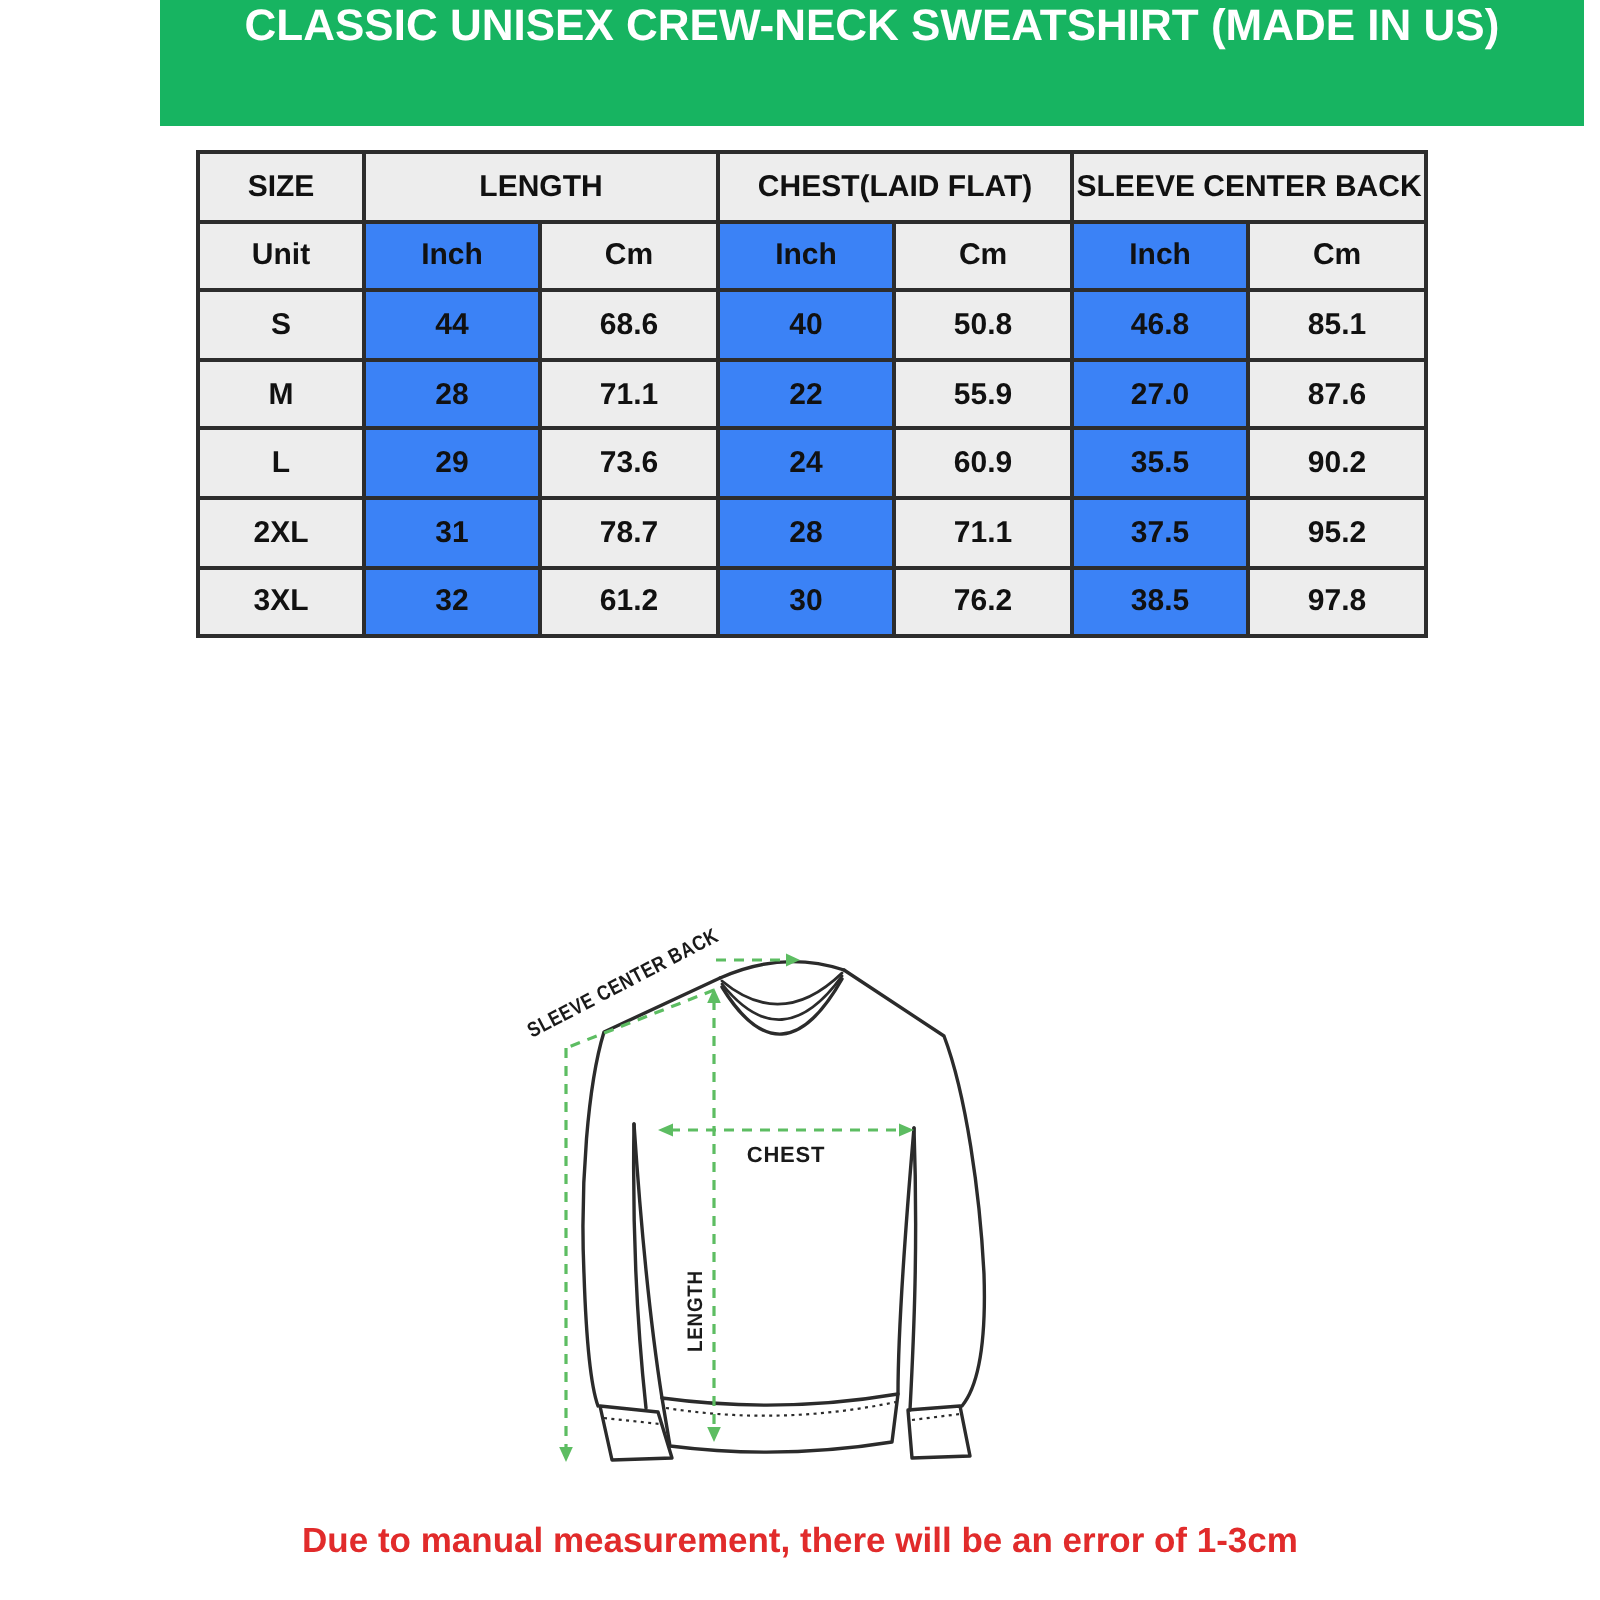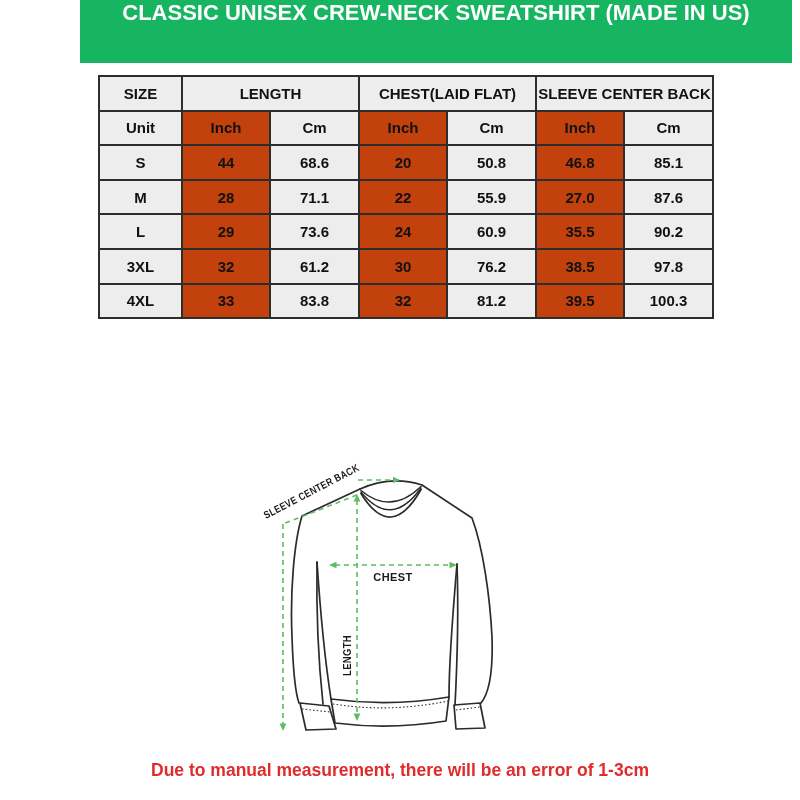--- a/index.html
+++ b/index.html
@@ -31,21 +31,21 @@
     position:absolute;left:98px;top:75px;width:614px;
     border-collapse:collapse;table-layout:fixed;
   }
   table.size-table th, table.size-table td{
     border:2px solid var(--table-border);
     text-align:center;vertical-align:middle;
     font-size:15px;font-weight:bold;color:#111;
     height:32.6px;padding:0;
   }
   table.size-table .gray{background:var(--cell-gray);}
-  table.size-table .white{background:#c2410c;}
+  table.size-table .white{background:#3b82f6;}
   .diagram{
     position:absolute;left:250px;top:452px;width:330px;height:300px;
   }
   .diagram svg{display:block;width:330px;height:300px;}
   .garment{stroke:#2b2b2b;stroke-width:1.7;fill:none;stroke-linejoin:round;stroke-linecap:round;}
   .garment-thin{stroke:#2b2b2b;stroke-width:1.4;fill:none;stroke-linecap:round;}
   .stitch{stroke:#2b2b2b;stroke-width:1.1;fill:none;stroke-dasharray:1.5 2.2;}
   .measure{stroke:var(--line-green);stroke-width:1.6;fill:none;stroke-dasharray:5 4;}
   .arrowhead{fill:var(--line-green);stroke:none;}
   .measure-label{
@@ -90,21 +90,21 @@
       <th class="gray">Cm</th>
       <th class="white">Inch</th>
       <th class="gray">Cm</th>
     </tr>
   </thead>
   <tbody>
       <tr>
         <td class="gray">S</td>
         <td class="white">44</td>
         <td class="gray">68.6</td>
-        <td class="white">20</td>
+        <td class="white">40</td>
         <td class="gray">50.8</td>
         <td class="white">46.8</td>
         <td class="gray">85.1</td>
       </tr>
       <tr>
         <td class="gray">M</td>
         <td class="white">28</td>
         <td class="gray">71.1</td>
         <td class="white">22</td>
         <td class="gray">55.9</td>
@@ -114,37 +114,37 @@
       <tr>
         <td class="gray">L</td>
         <td class="white">29</td>
         <td class="gray">73.6</td>
         <td class="white">24</td>
         <td class="gray">60.9</td>
         <td class="white">35.5</td>
         <td class="gray">90.2</td>
       </tr>
       <tr>
+        <td class="gray">2XL</td>
+        <td class="white">31</td>
+        <td class="gray">78.7</td>
+        <td class="white">28</td>
+        <td class="gray">71.1</td>
+        <td class="white">37.5</td>
+        <td class="gray">95.2</td>
+      </tr>
+      <tr>
         <td class="gray">3XL</td>
         <td class="white">32</td>
         <td class="gray">61.2</td>
         <td class="white">30</td>
         <td class="gray">76.2</td>
         <td class="white">38.5</td>
         <td class="gray">97.8</td>
       </tr>
-      <tr>
-        <td class="gray">4XL</td>
-        <td class="white">33</td>
-        <td class="gray">83.8</td>
-        <td class="white">32</td>
-        <td class="gray">81.2</td>
-        <td class="white">39.5</td>
-        <td class="gray">100.3</td>
-      </tr>
     </tbody>
 </table>
 
 <div class="diagram">
   <svg viewBox="0 0 330 300" xmlns="http://www.w3.org/2000/svg">
 
     <g>
 
       <path class="garment" d="M 110,37 Q 141,23 172,33"></path>
       <path class="garment-thin" d="M 111,38.5 Q 141,63.5 171,34.5"></path>

